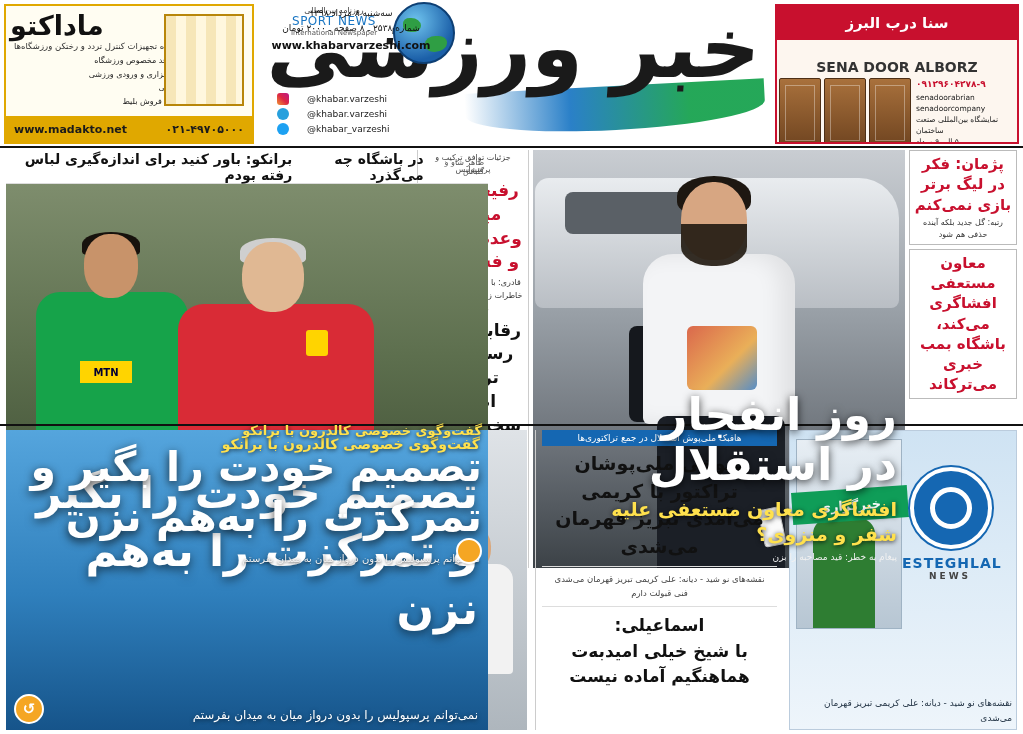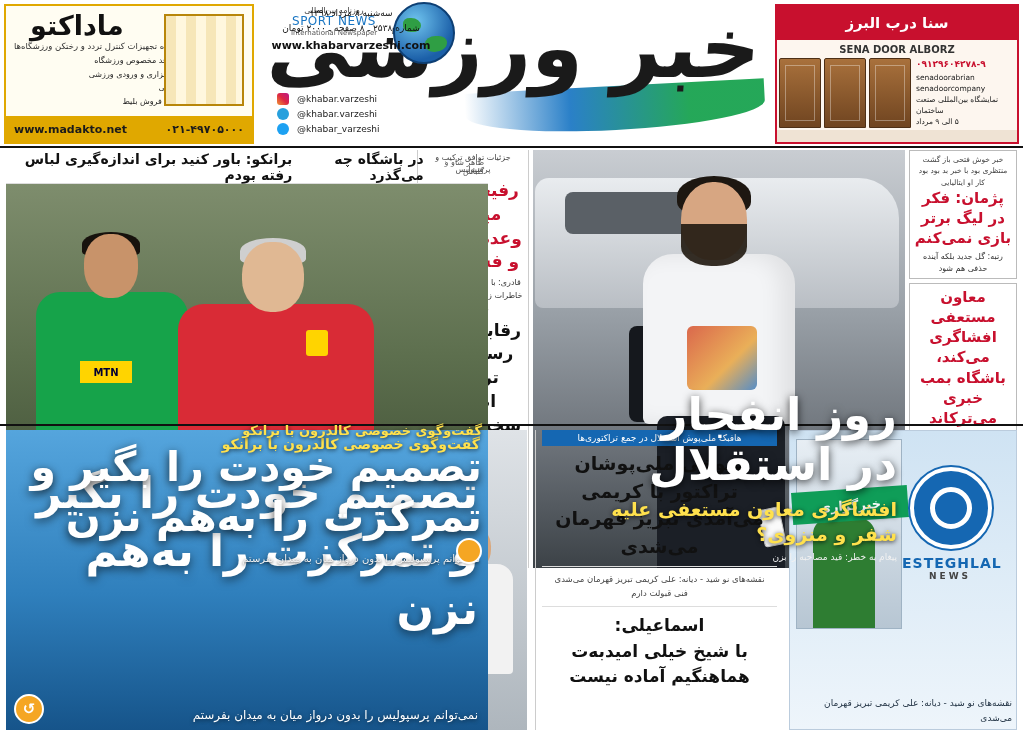--- a/index.html
+++ b/index.html
@@ -38,23 +38,23 @@
   .ad-sena .sena-top {
     height: 34px;
     background: #c8102e;
     color: #fff;
     display: flex; align-items: center; justify-content: center;
     gap: 6px;
     font-size: 15px; font-weight: bold;
   }
   .ad-sena .sena-sub {
     text-align: center;
-    font-size: 10px;
+    font-size: 14px;
     color: #333;
-    padding: 4px 2px 1px;
+    padding: 19px 2px 1px;
     font-weight: bold;
   }
   .ad-sena .sena-body {
     display: flex; height: 74px;
   }
   .ad-sena .sena-text {
     width: 104px;
     padding: 2px 3px;
     font-size: 7.5px;
     line-height: 1.45;
@@ -145,21 +145,21 @@
   .sportnews .t2 { font-size: 12px; font-weight: normal; color: #1875c3; letter-spacing: .5px; }
   .sportnews .t3 { font-size: 7px; color: #555; }
   .social {
     position: absolute;
     bottom: 8px; left: 6px;
     font-size: 9px;
     color: #222;
     text-align: left;
     direction: ltr;
   }
-  .social .row { display: flex; align-items: center; gap: 8px; margin-bottom: 3px; }
+  .social .row { display: flex; align-items: center; gap: 18px; margin-bottom: 3px; }
   .ic-circle {
     width: 12px; height: 12px; border-radius: 3px;
     display: inline-block;
   }
   .ic-insta { background: linear-gradient(45deg,#f09433,#dc2743,#bc1888); }
   .ic-tg { background: #27a0dd; border-radius: 50%; }
   .ic-tw { background: #1da1f2; border-radius: 50%; }
 
   
   .head-info {
@@ -178,21 +178,21 @@
     position: absolute;
     top: 4px; left: 4px;
     width: 250px; height: 140px;
     border: 2px solid #e0a800;
     background: #fffdf2;
     overflow: hidden;
   }
   .ad-madakto .mk-title {
     text-align: left;
     font-size: 27px; font-weight: bold; color: #111;
-    padding: 4px 24px 0;
+    padding: 4px 4px 0;
     letter-spacing: -1px;
   }
   .ad-madakto .mk-sub {
     text-align: left;
     font-size: 8.5px; color: #333; padding: 0 8px 3px;
   }
   .ad-madakto .mk-list {
     padding: 0 8px; font-size: 8px; line-height: 1.65; color: #222; text-align: right;
   }
   .ad-madakto .mk-list div::before {
@@ -618,21 +618,20 @@
         <span>www.madakto.net</span>
         <span>۰۲۱-۴۹۷۰۵۰۰۰</span>
       </div>
     </div>
   </div>
 
   <div class="content">
 
     <div class="col-right">
       <div class="teaser-box">
-        <div class="teaser-kicker">خبر خوش فتحی باز گشت منتظری بود با خبر بد بود بود کار او ایتالیایی</div>
         <div class="teaser-title">پژمان: فکر در لیگ برتر بازی نمی‌کنم</div>
         <div class="teaser-sub">رتبه: گل جدید بلکه آینده حذفی هم شود</div>
       </div>
       <div class="teaser-box">
         <div class="teaser-title">معاون مستعفی افشاگری می‌کند، باشگاه بمب خبری می‌ترکاند</div>
       </div>
     </div>
 
     <div class="main-photo">
       <div class="car"></div>

